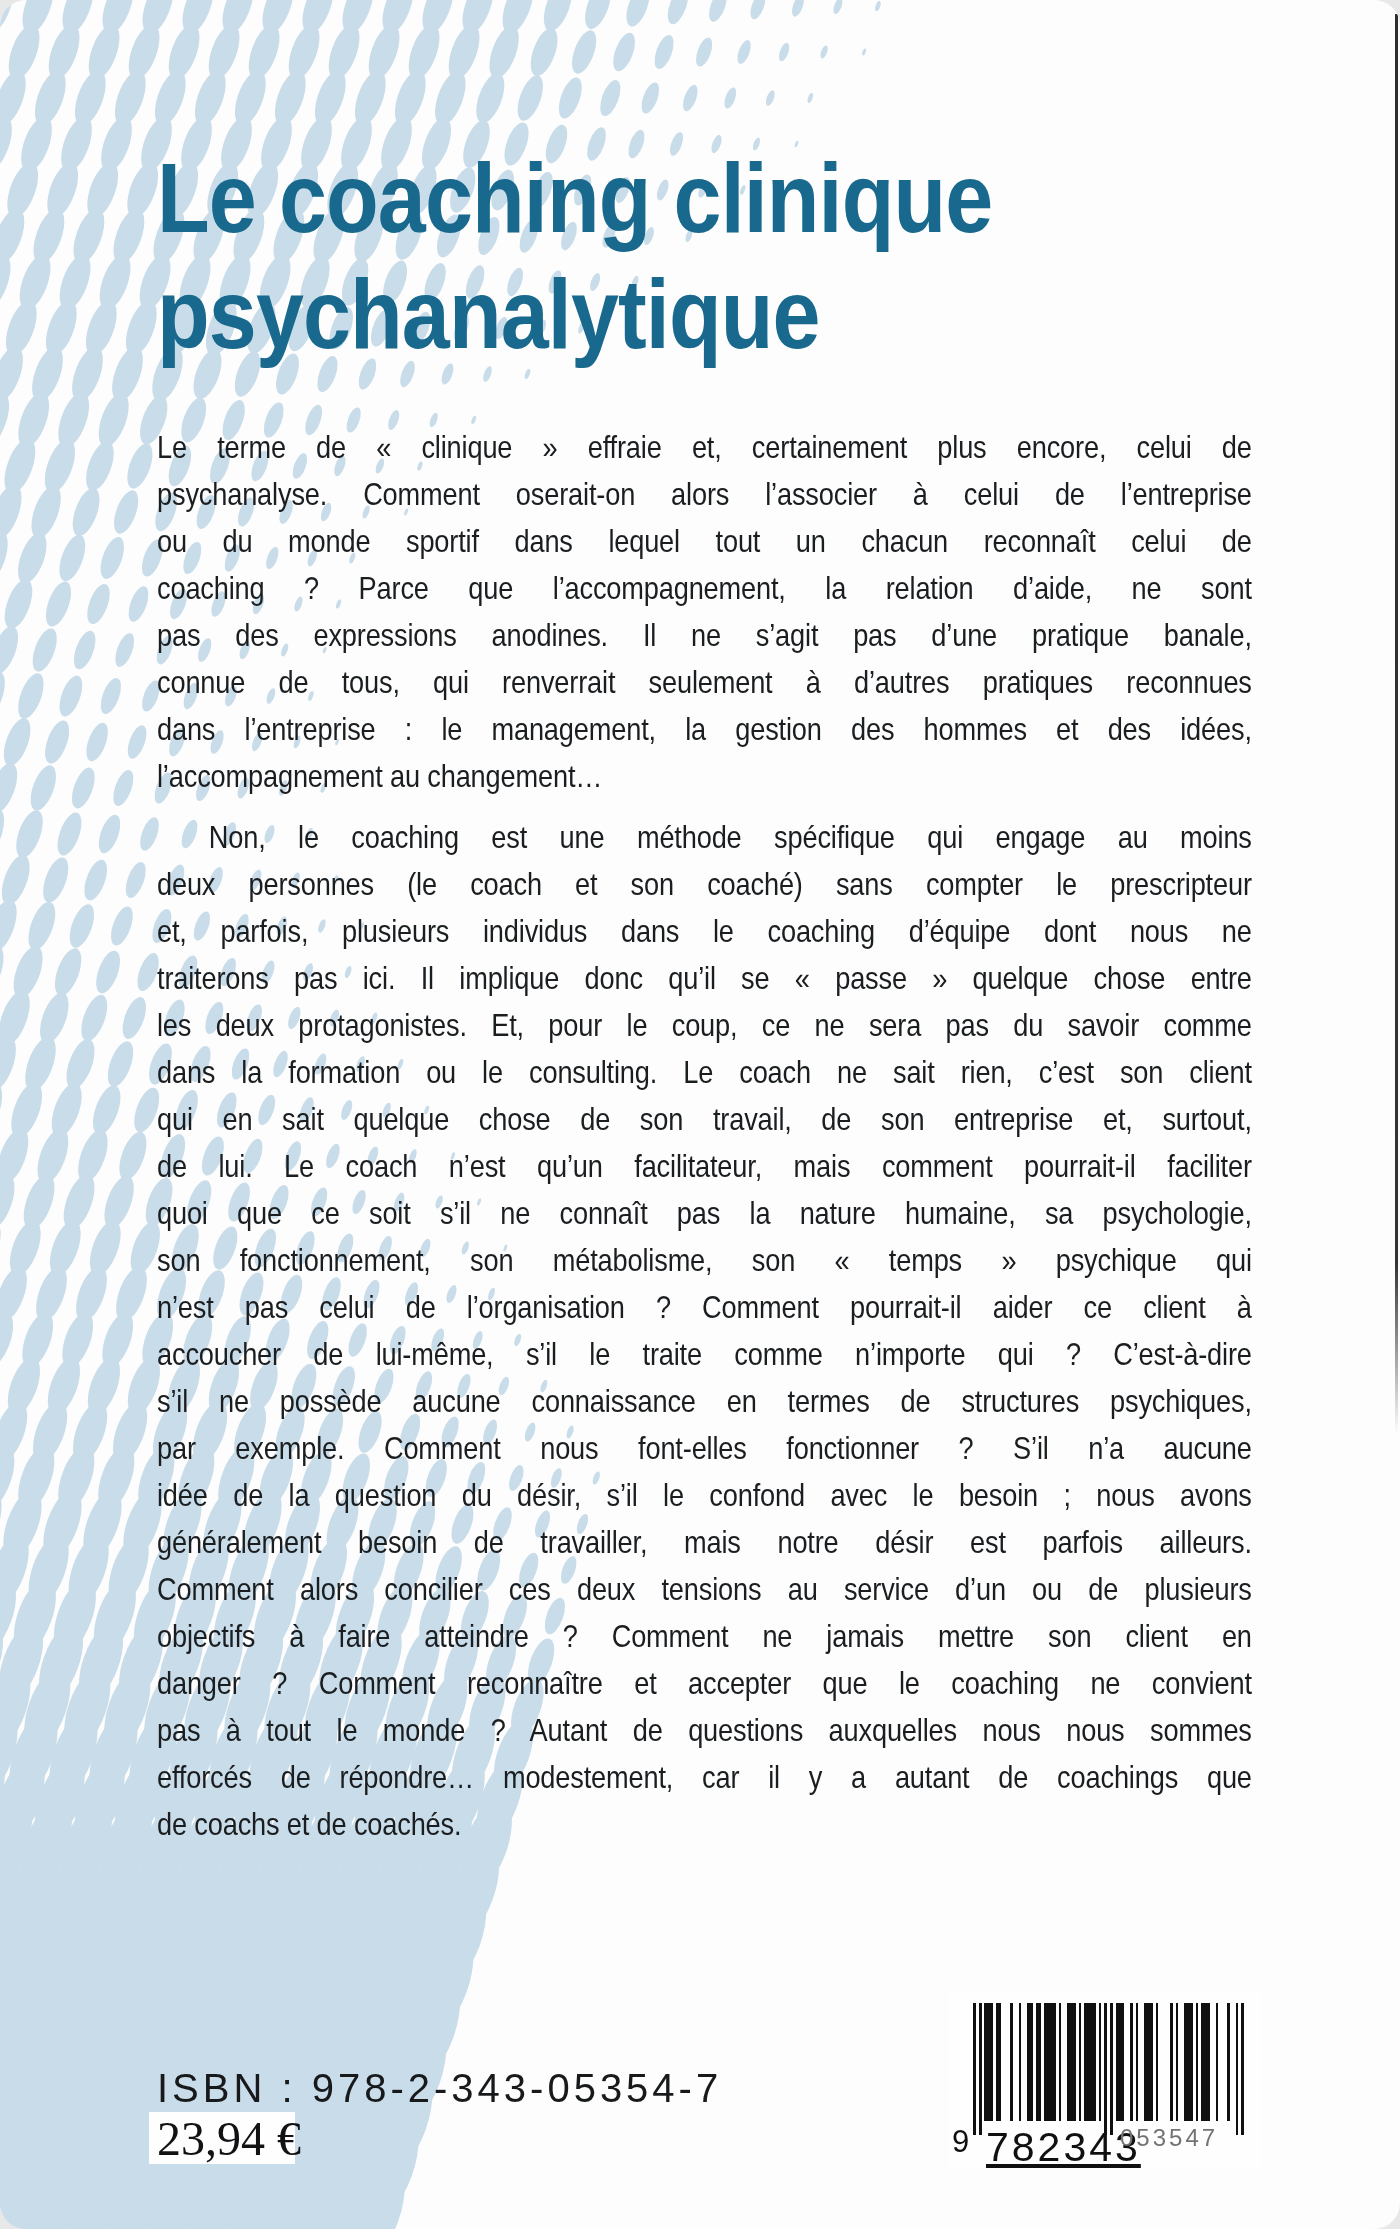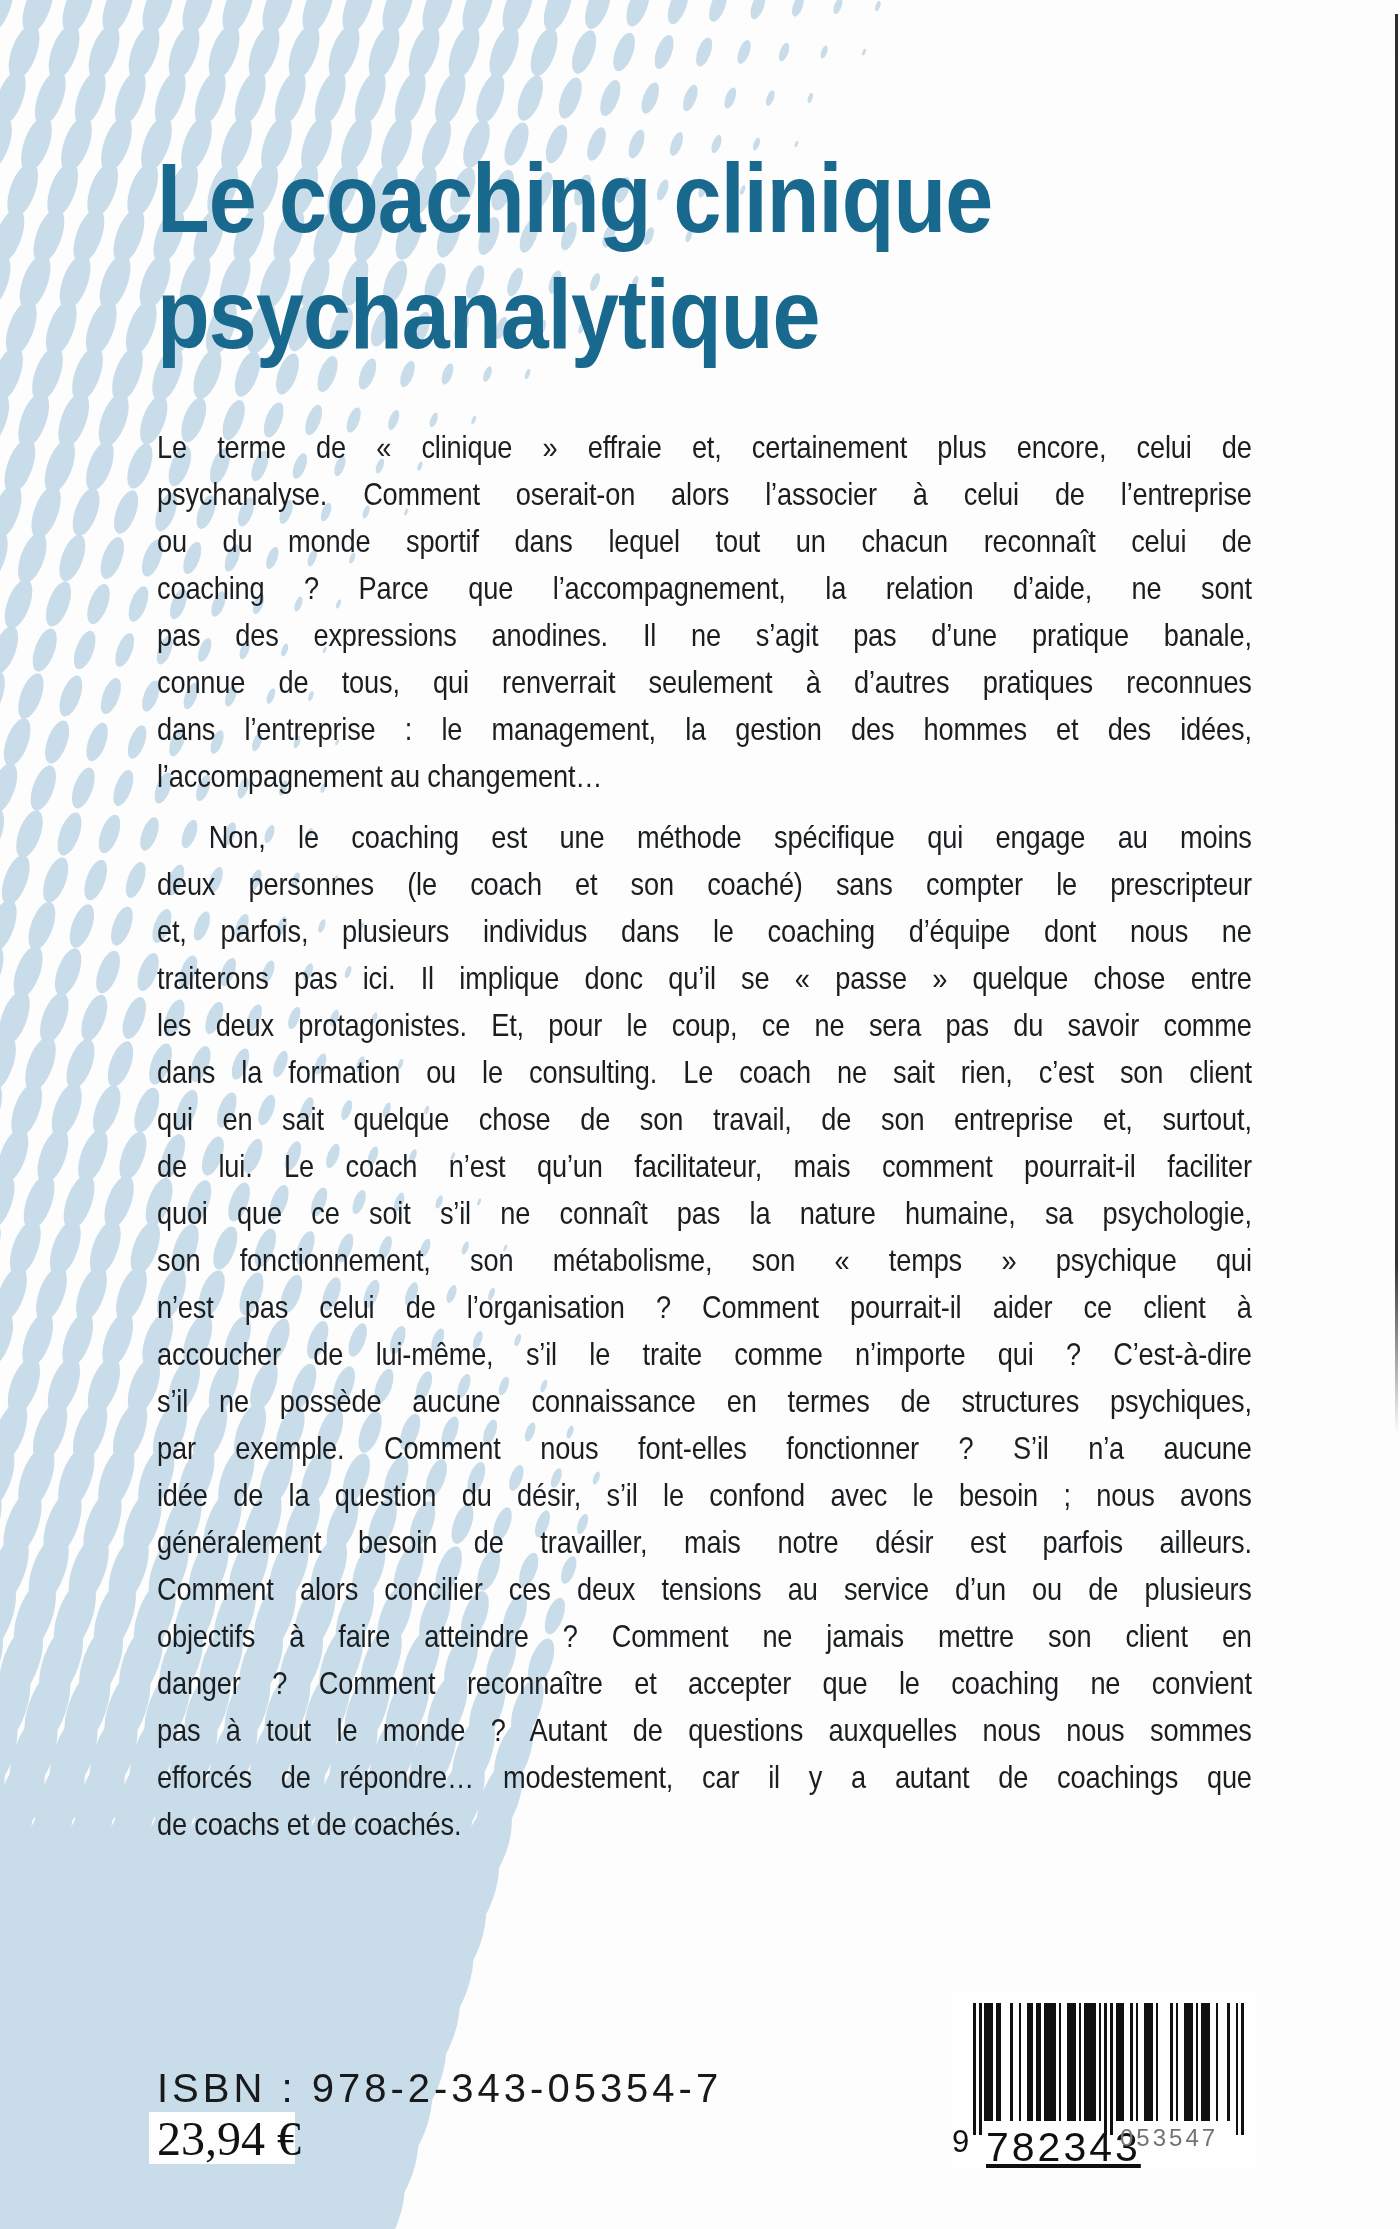--- a/index.html
+++ b/index.html
@@ -1,19 +1,20 @@
 <!DOCTYPE html>
 <html><head>
 <meta charset="utf-8">
 <style>
   html,body{margin:0;padding:0;background:#e8e8e8;}
   .page{
     position:relative;width:1400px;height:2229px;margin:0 auto;
     background:#fdfdfd;overflow:hidden;
     font-family:"Liberation Sans",sans-serif;
+    border-radius:26px;
   }
   
   #halftone{position:absolute;left:0;top:0;width:1400px;height:2229px;}
   
   .edge-line{position:absolute;left:1395px;top:14px;width:3px;height:1420px;
     background:linear-gradient(to bottom,#2e2e2e 0%,#343434 88%,rgba(52,52,52,0) 100%);}
   
   .title{
     position:absolute;left:157px;top:74px;width:1180px;
     transform:scaleX(0.88);transform-origin:0 0;

